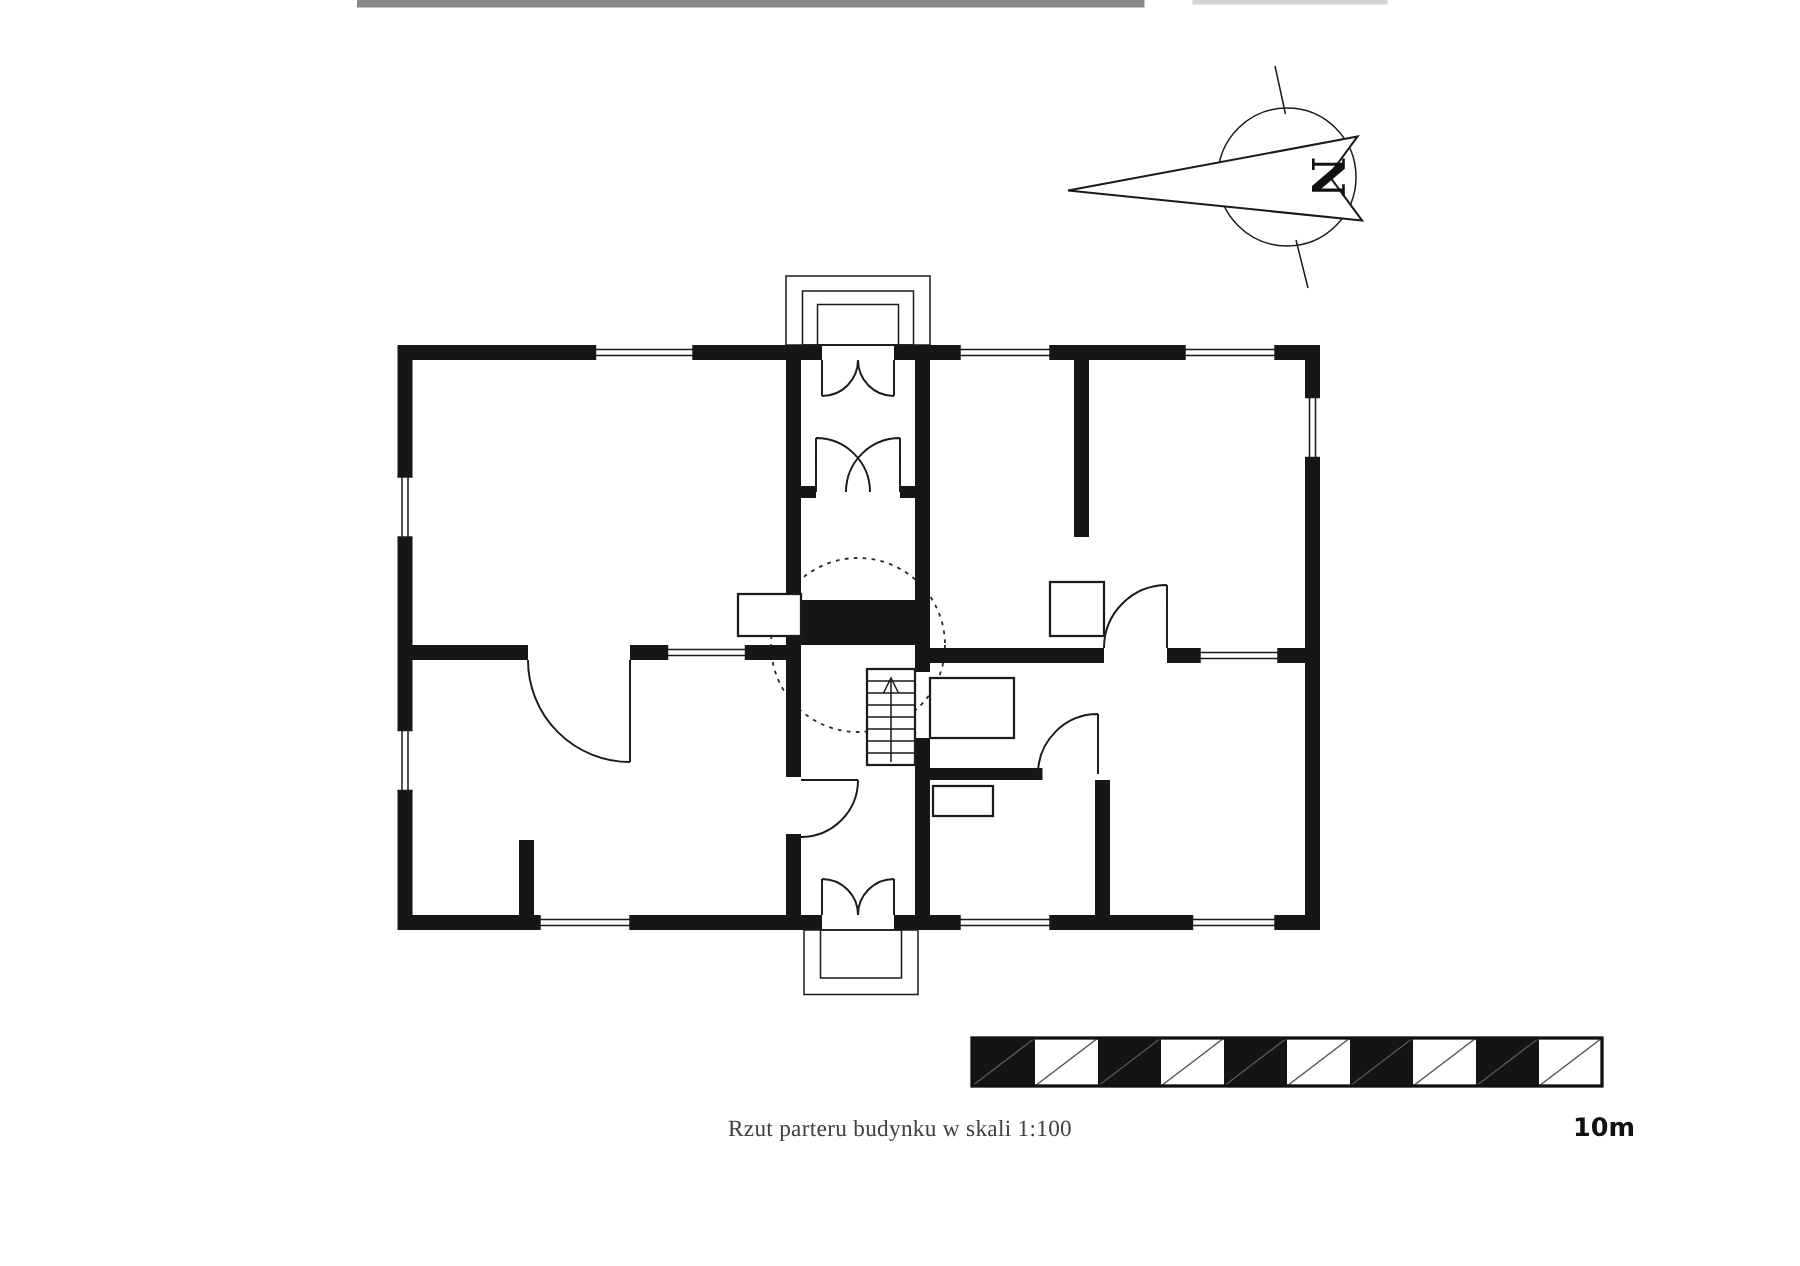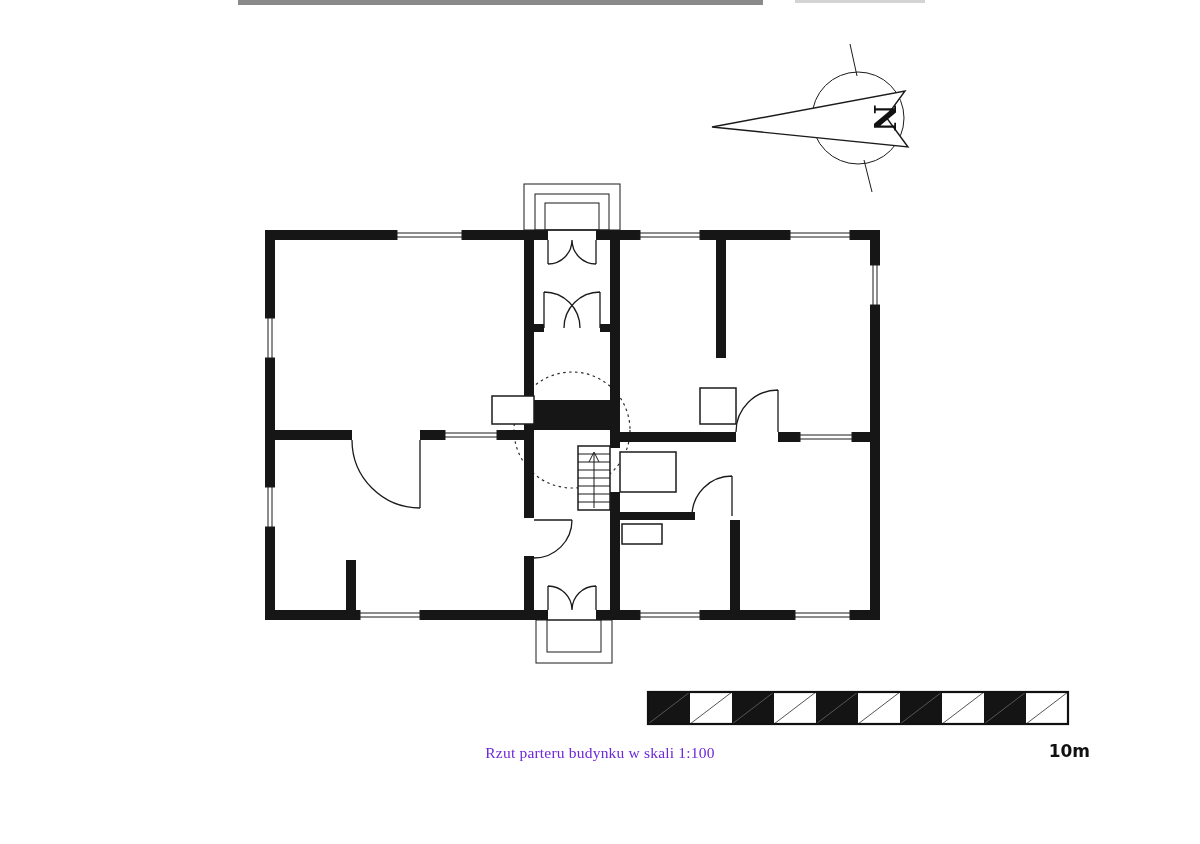--- a/index.html
+++ b/index.html
@@ -12,21 +12,21 @@
   .fix{fill:#ffffff;stroke:#1b1b1b;stroke-width:1.5;}
   .dash{fill:none;stroke:#2a2a2a;stroke-width:1.2;stroke-dasharray:2.5 3.5;}
   .needle{fill:#ffffff;stroke:#1b1b1b;stroke-width:1.4;}
   .nletter{font-family:"DejaVu Serif",serif;font-size:30px;font-weight:bold;fill:#111;}
   .scalelabel{font-family:"DejaVu Sans",sans-serif;font-size:17px;font-weight:bold;fill:#111;}
   .segB{fill:#141414;}
   .segW{fill:#ffffff;}
   .segline{stroke:#555;stroke-width:1;}
   .barborder{fill:none;stroke:#111;stroke-width:2.2;}
   .caption{position:absolute;top:744px;left:0;width:100%;text-align:center;
-           font-size:15.5px;color:#6d28d9;letter-spacing:.2px;}
+           font-size:15.5px;color:#404040;letter-spacing:.2px;}
 </style>
 </head>
 <body>
 
 <div class="sheet">
 
   <svg width="1200" height="844" viewBox="0 0 1200 844">
 
     <g>
       <rect x="238" y="0" width="525" height="5" fill="#2a2a2a" opacity="0.55"></rect>

